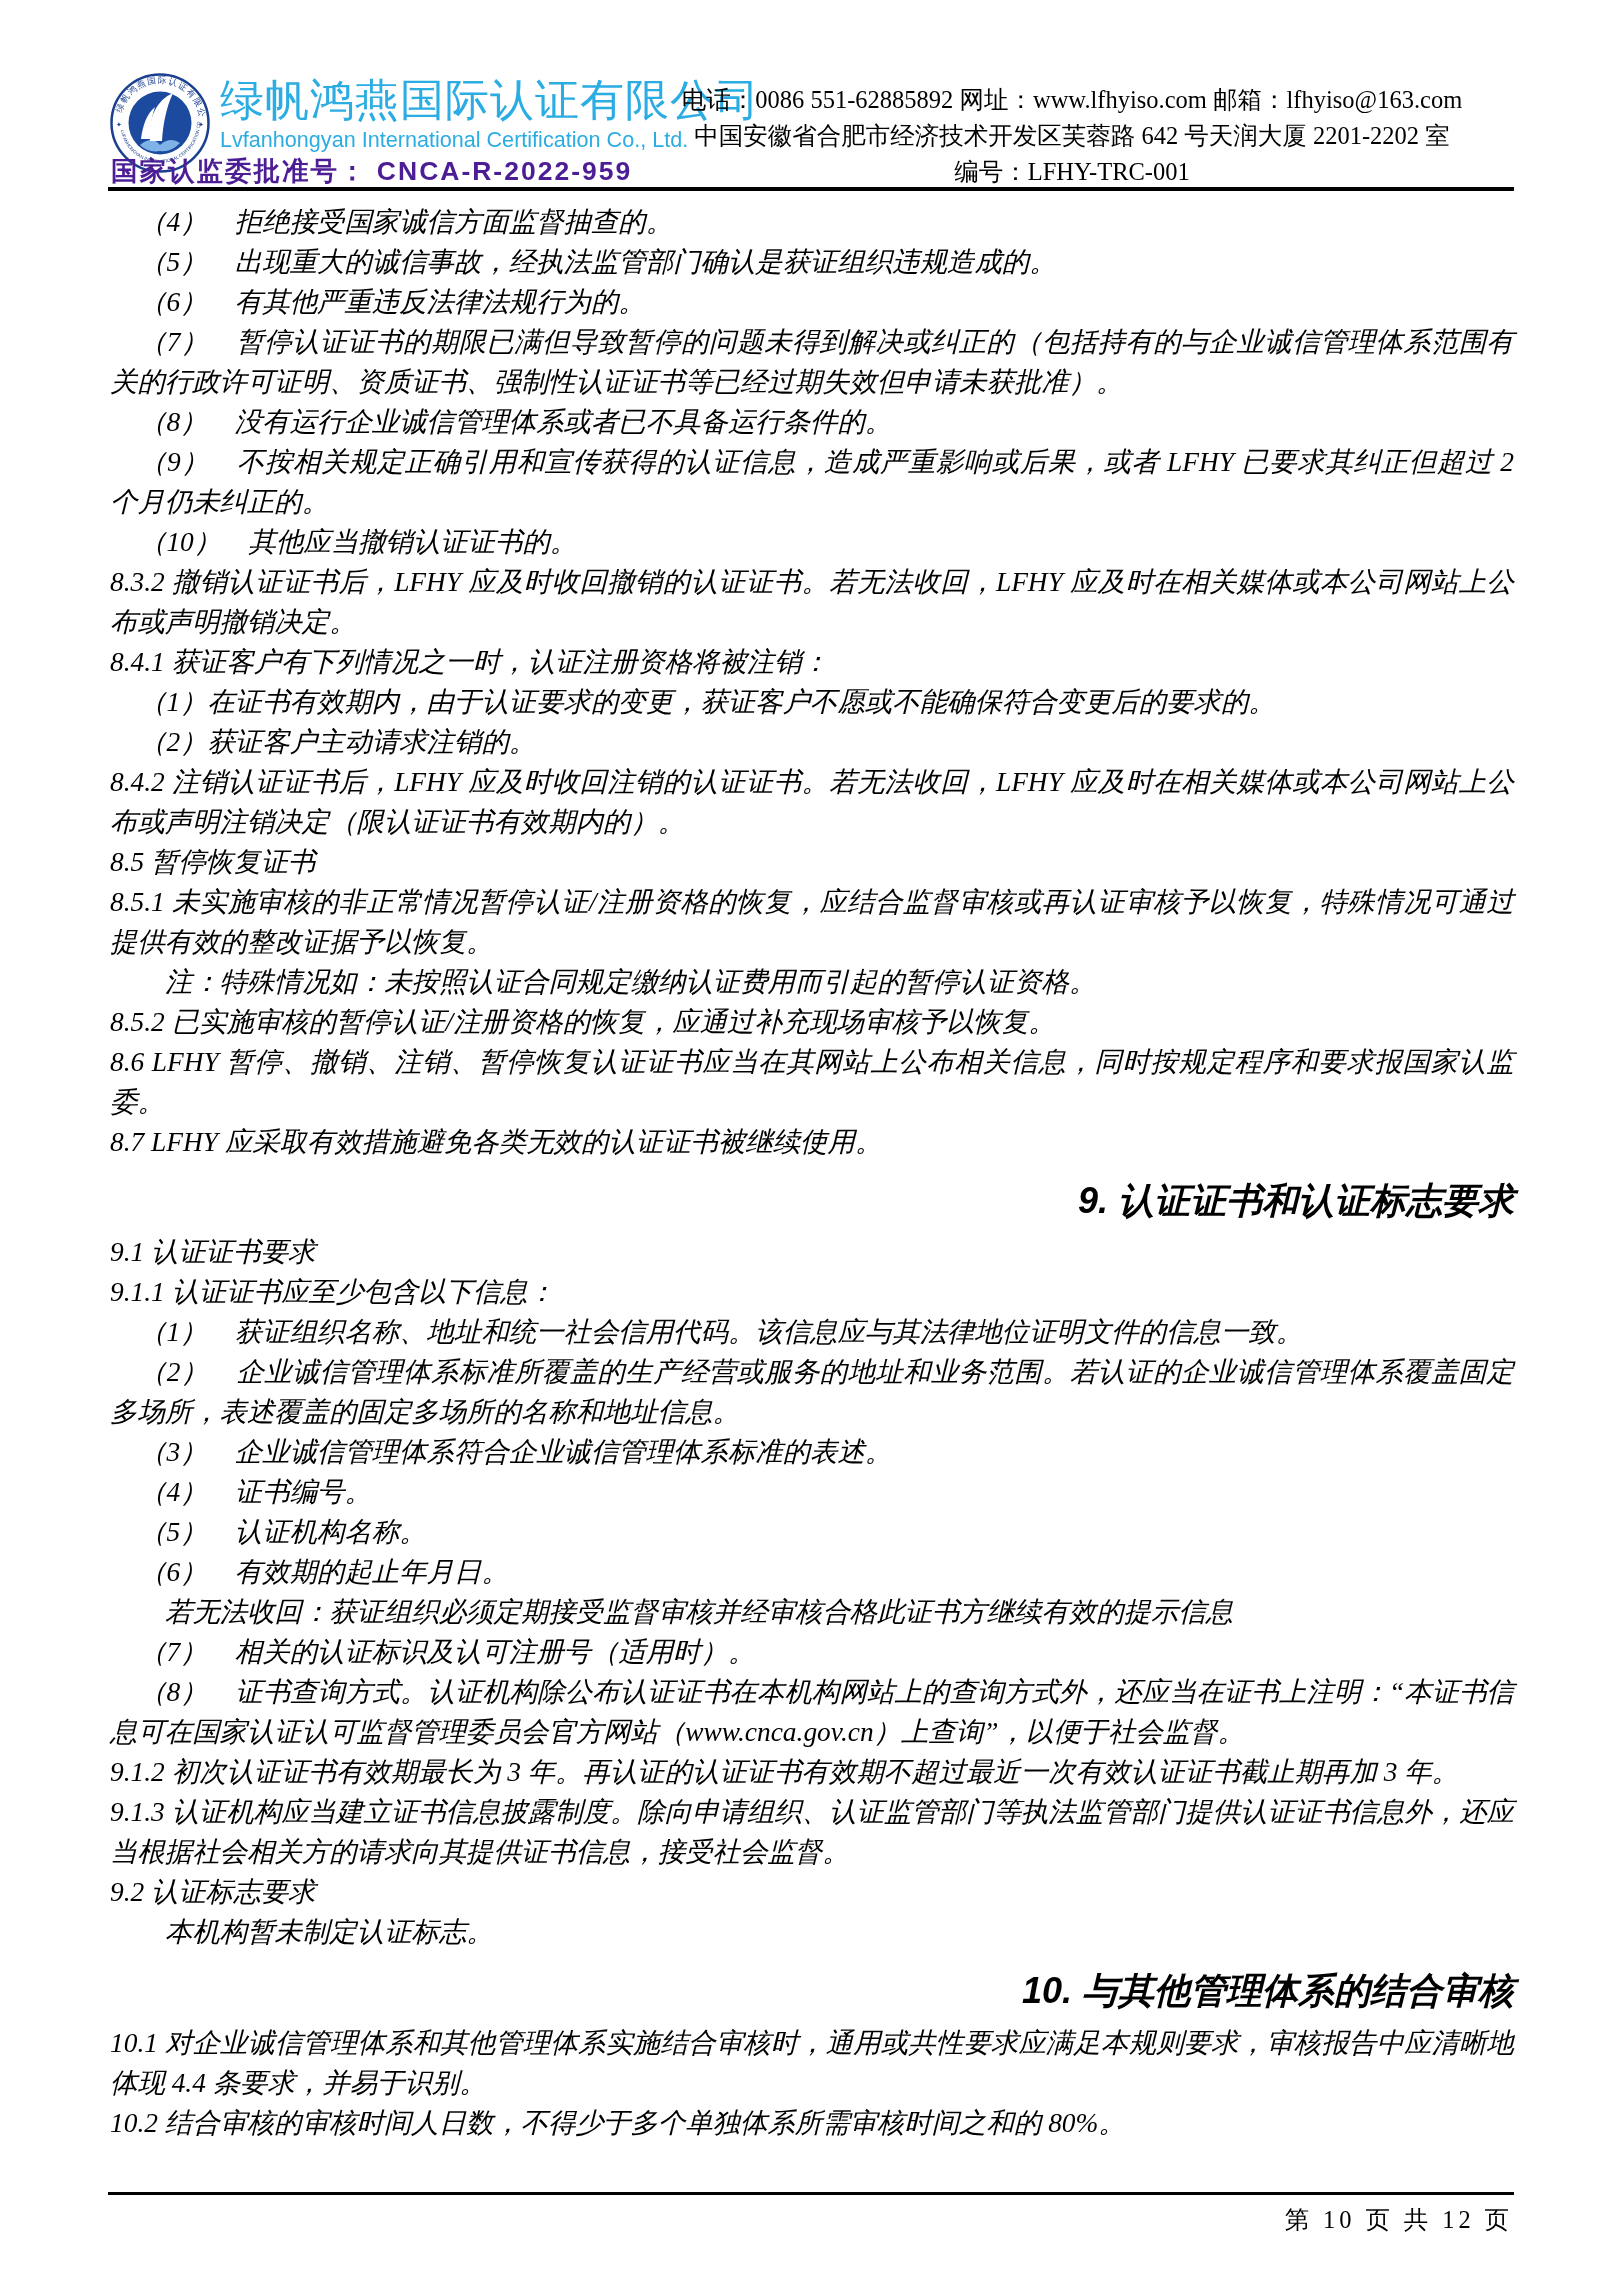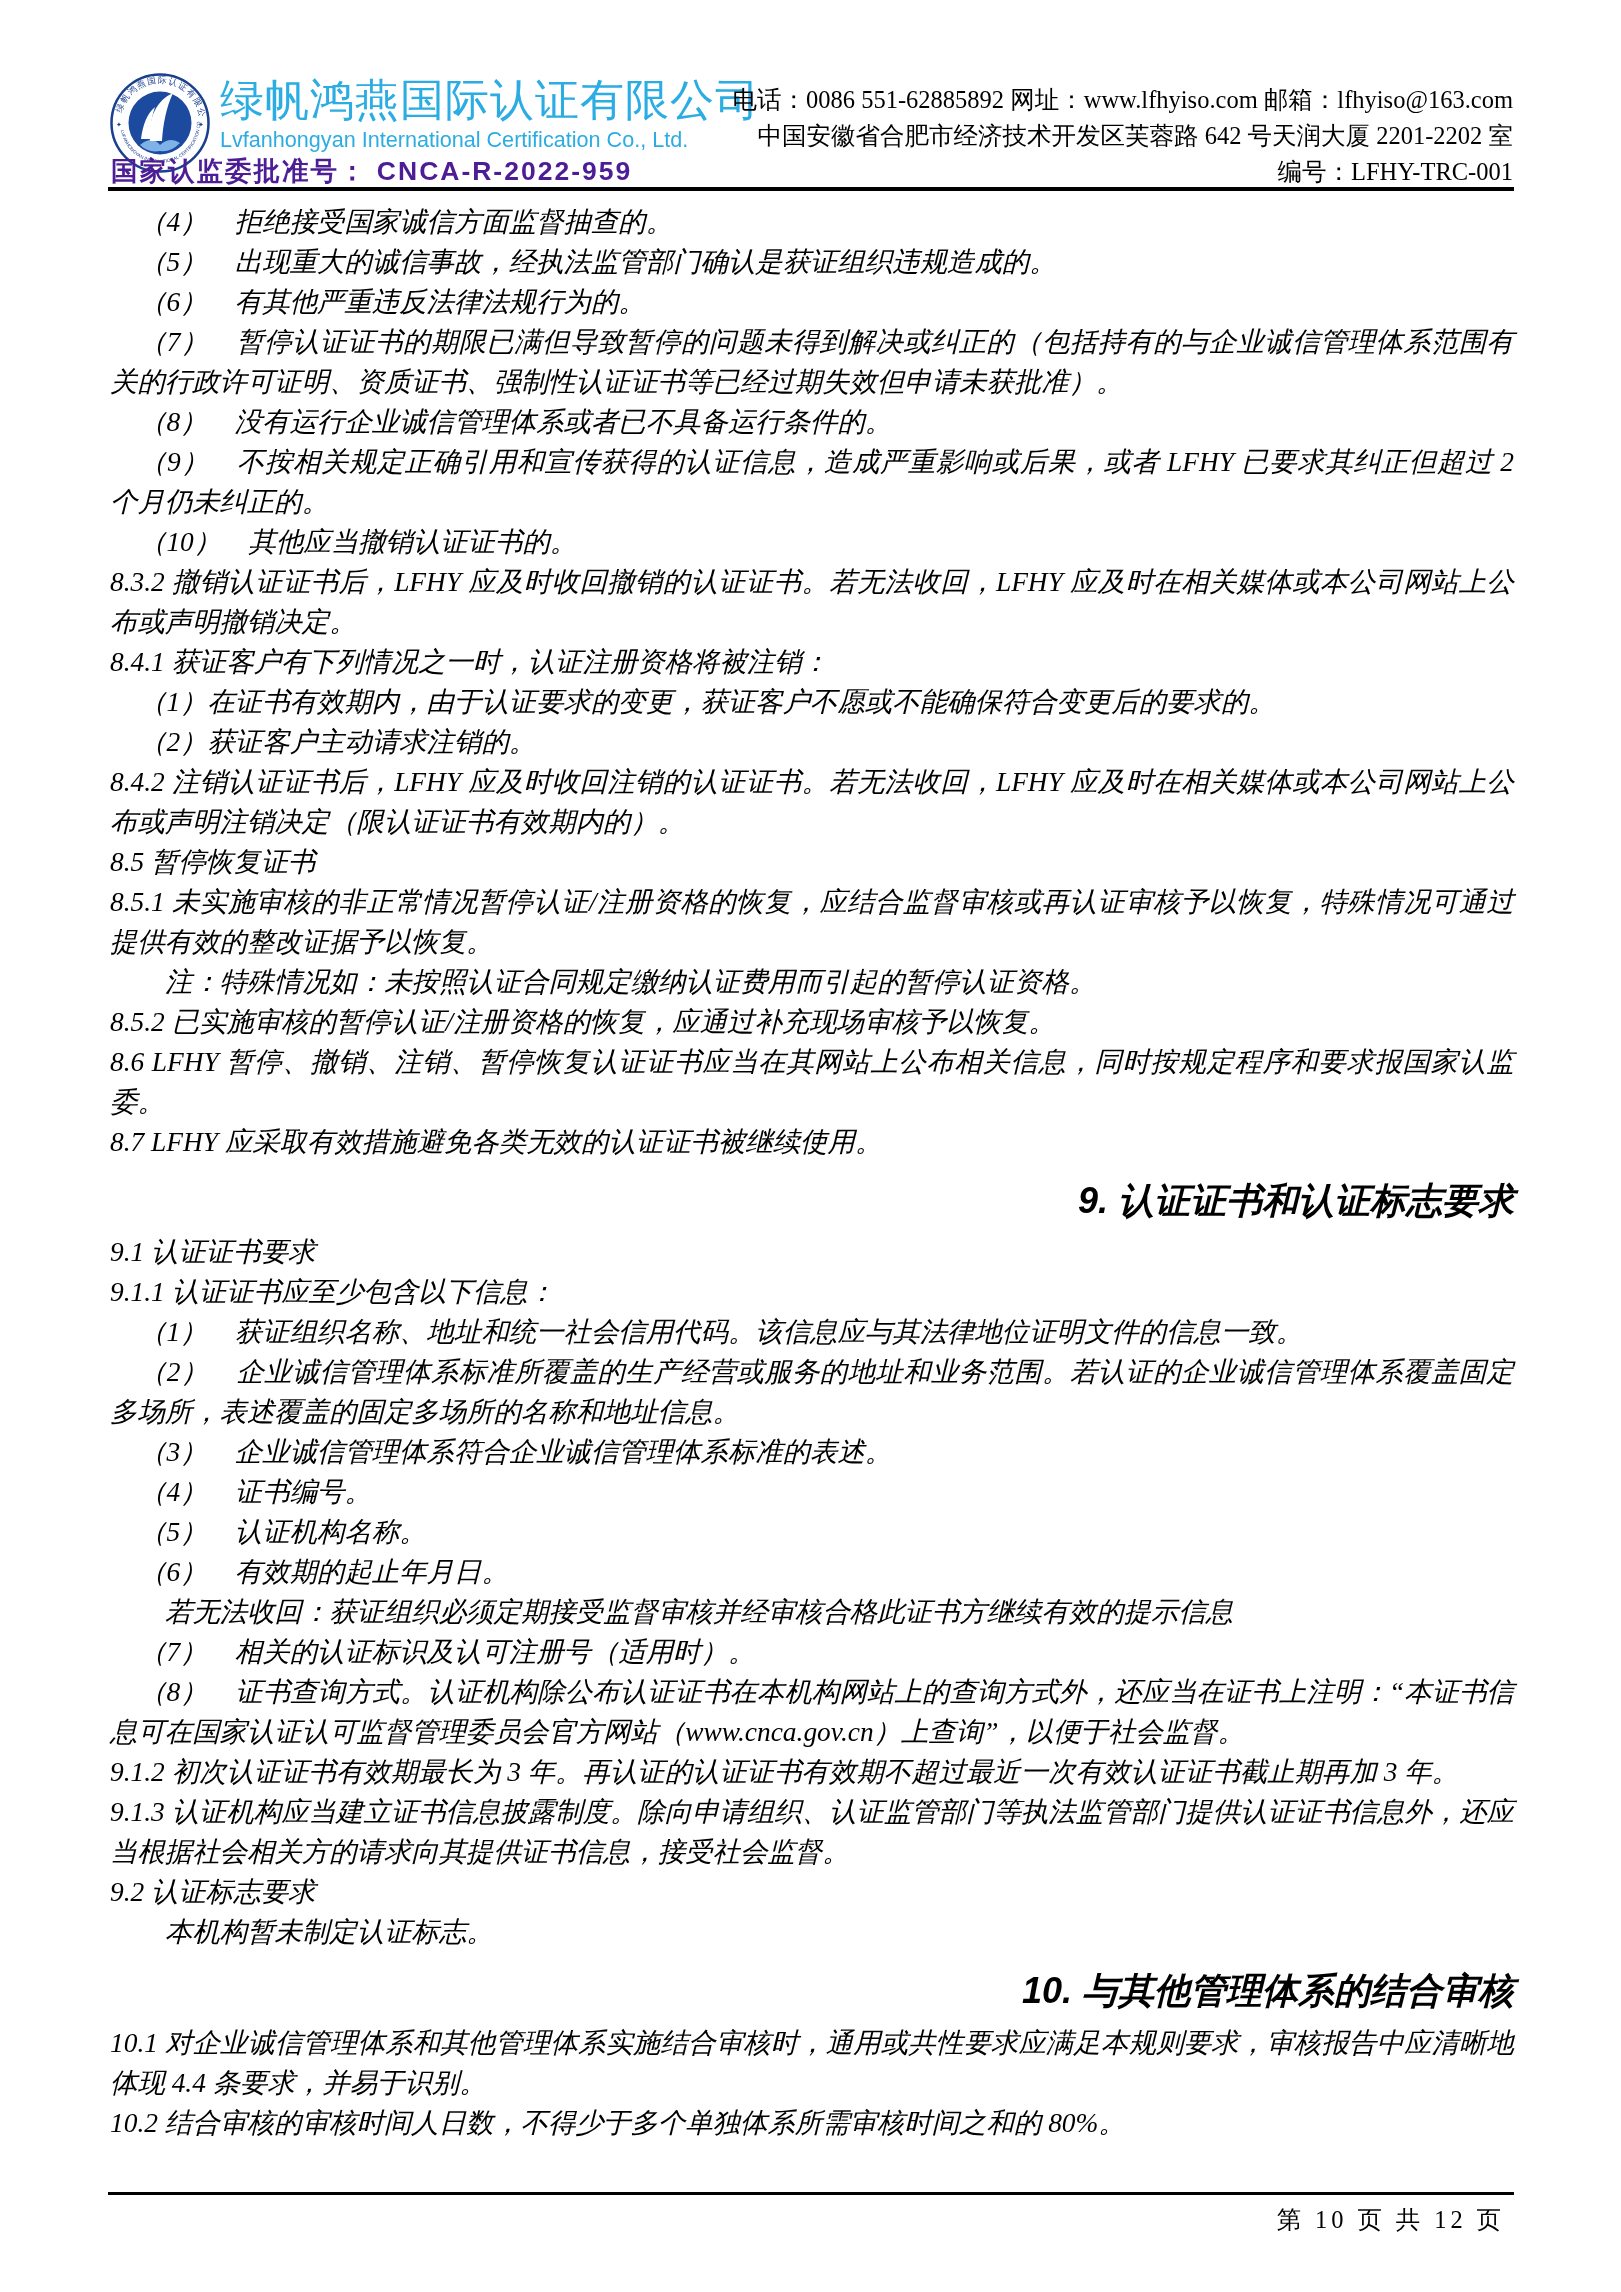--- a/index.html
+++ b/index.html
@@ -24,21 +24,21 @@
     font-family:"Liberation Sans", sans-serif;
     font-size:21.6px;line-height:29px;white-space:nowrap;
   }
   .approval-line{
     position:absolute;left:111px;top:153px;
     font-family:"Liberation Sans", sans-serif;
     font-size:26.5px;font-weight:bold;letter-spacing:2px;white-space:nowrap;
   }
   .contact-block{
     position:absolute;right:108px;top:82px;width:882px;
-    text-align:right;
+    text-align:center;
     font-size:24.5px;line-height:36px;white-space:nowrap;
   }
   .header-rule{
     position:absolute;left:108px;top:187px;width:1406px;height:3.9px;background:#000;
   }
   
   .doc-body{
     position:absolute;left:110px;top:202px;width:1404px;
   }
   .para{
@@ -49,21 +49,21 @@
   .para.heading{
     font-family:"Liberation Sans", sans-serif;
     font-weight:bold;font-size:36px;line-height:45px;
     margin:15.7px 0 9.8px 0;text-align:right;text-indent:0;
   }
   
   .footer-rule{
     position:absolute;left:108px;top:2192px;width:1406px;height:2.9px;background:#000;
   }
   .footer-page{
-    position:absolute;right:116px;top:2203px;
+    position:absolute;right:108px;top:2203px;
     font-size:24.5px;letter-spacing:3.9px;white-space:nowrap;
   }
 </style>
 </head>
 <body>
 
 <div class="page">
 
   <div class="logo">
     <svg viewBox="0 0 100 100" width="100" height="100" aria-hidden="true">

